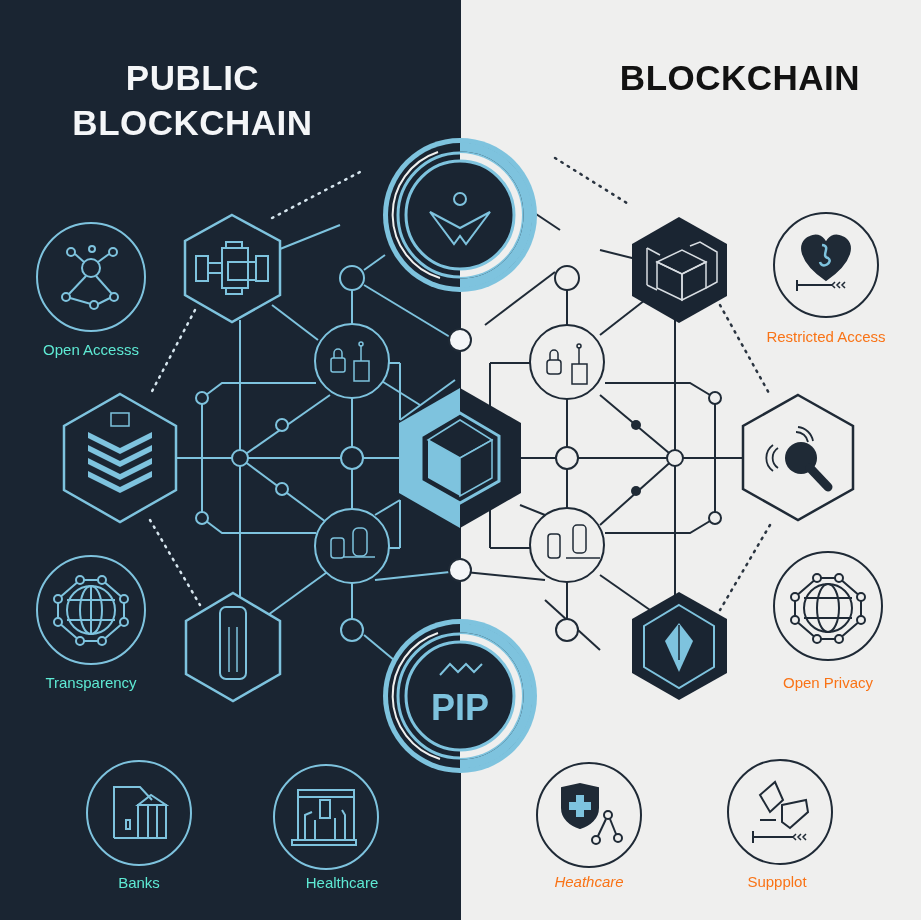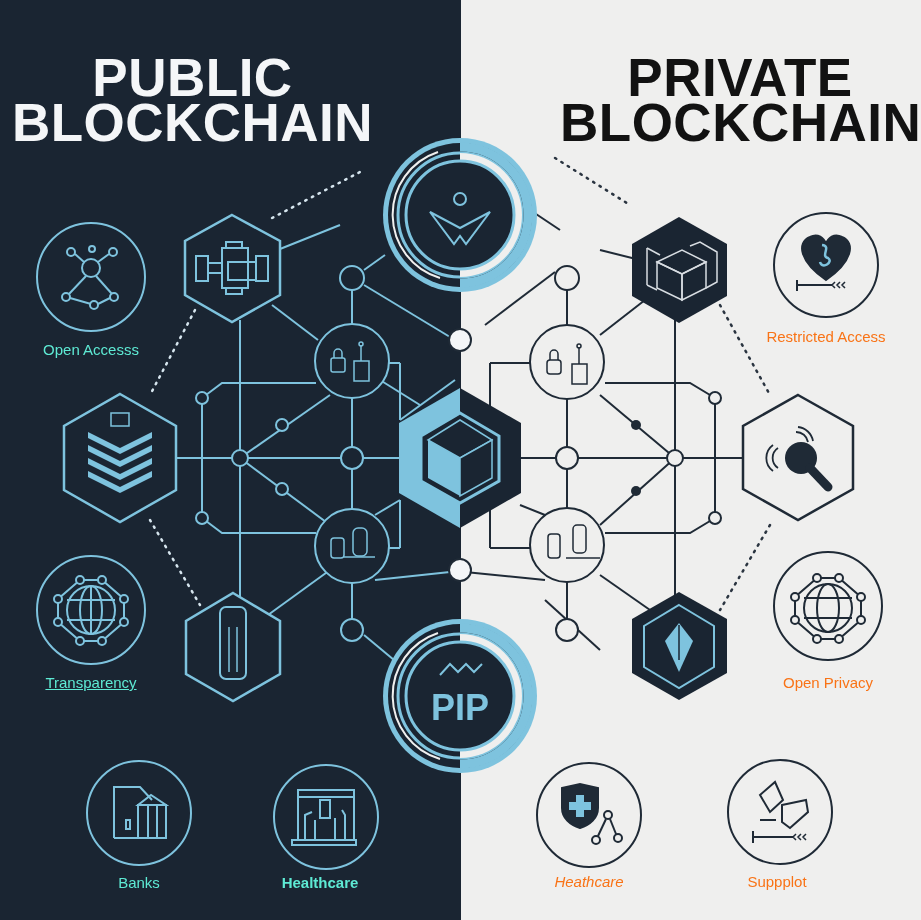--- a/index.html
+++ b/index.html
@@ -1,38 +1,37 @@
 <!DOCTYPE html>
 <html><head>
 <meta charset="utf-8">
 <style>
   html,body{margin:0;padding:0;}
   body{width:921px;height:920px;overflow:hidden;position:relative;font-family:"Liberation Sans",sans-serif;background:#1a2532;}
   .half-left{position:absolute;left:0;top:0;width:461px;height:920px;background:#1a2532;}
   .half-right{position:absolute;left:461px;top:0;width:460px;height:920px;background:#efefee;}
-  .title{position:absolute;font-weight:bold;font-size:53px;line-height:45px;text-align:center;letter-spacing:0.5px;}
+  .title{position:absolute;font-weight:bold;font-size:35px;line-height:45px;text-align:center;letter-spacing:0.5px;}
   .title-left{left:0;width:385px;top:55px;color:#f4f6f8;}
   .title-right{left:560px;width:360px;top:55px;color:#121212;}
   svg.diagram{position:absolute;left:0;top:0;}
   .label{position:absolute;font-size:15px;text-align:center;white-space:nowrap;}
   .label.dark{color:#5eead4;}
   .label.light{color:#f97316;}
 </style>
 </head>
 <body>
 
 <div class="half-left"></div>
 <div class="half-right"></div>
 
 <div class="title title-left">
   <div>PUBLIC</div>
   <div>BLOCKCHAIN</div>
 </div>
 <div class="title title-right">
-  <div>PRIVATE</div>
   <div>BLOCKCHAIN</div>
 </div>
 
 <svg class="diagram" width="921" height="920" viewBox="0 0 921 920">
 
   <g stroke="#7ec3de" stroke-width="2" fill="none">
 
     <line x1="240" y1="320" x2="240" y2="600"></line>
     <line x1="352" y1="280" x2="352" y2="630"></line>
 
@@ -364,20 +363,20 @@
     <circle cx="460" cy="696" r="62" fill="#1a2532" stroke="#7ec3de" stroke-width="3"></circle>
     <path d="M460 634 A62 62 0 0 1 460 758 Z" fill="#efefee"></path>
     <circle cx="460" cy="696" r="54" fill="#1a2532" stroke="#7ec3de" stroke-width="3"></circle>
     <path d="M438 633 A66 66 0 0 0 440 759" fill="none" stroke="#efefee" stroke-width="2"></path>
     <path d="M440 675 L450 664 L458 672 L466 664 L474 672 L482 664" fill="none" stroke="#7ec3de" stroke-width="2"></path>
     <text x="460" y="720" text-anchor="middle" fill="#7ec3de" font-family="Liberation Sans, sans-serif" font-size="36" font-weight="bold">PIP</text>
   </g>
 </svg>
 
 <div class="label dark" style="left:20px;top:341px;width:142px;">Open Accesss</div>
-<div class="label dark" style="left:20px;top:674px;width:142px;text-decoration:underline;">Transparency</div>
+<div class="label dark" style="left:20px;top:674px;width:142px;">Transparency</div>
 <div class="label dark" style="left:79px;top:874px;width:120px;">Banks</div>
-<div class="label dark" style="left:260px;top:874px;width:120px;font-weight:bold;">Healthcare</div>
+<div class="label dark" style="left:282px;top:874px;width:120px;">Healthcare</div>
 
 <div class="label light" style="left:750px;top:328px;width:152px;">Restricted Access</div>
 <div class="label light" style="left:755px;top:674px;width:146px;">Open Privacy</div>
 <div class="label light" style="left:529px;top:873px;width:120px;font-style:italic;">Heathcare</div>
 <div class="label light" style="left:717px;top:873px;width:120px;">Suppplot</div>
 
 </body></html>

